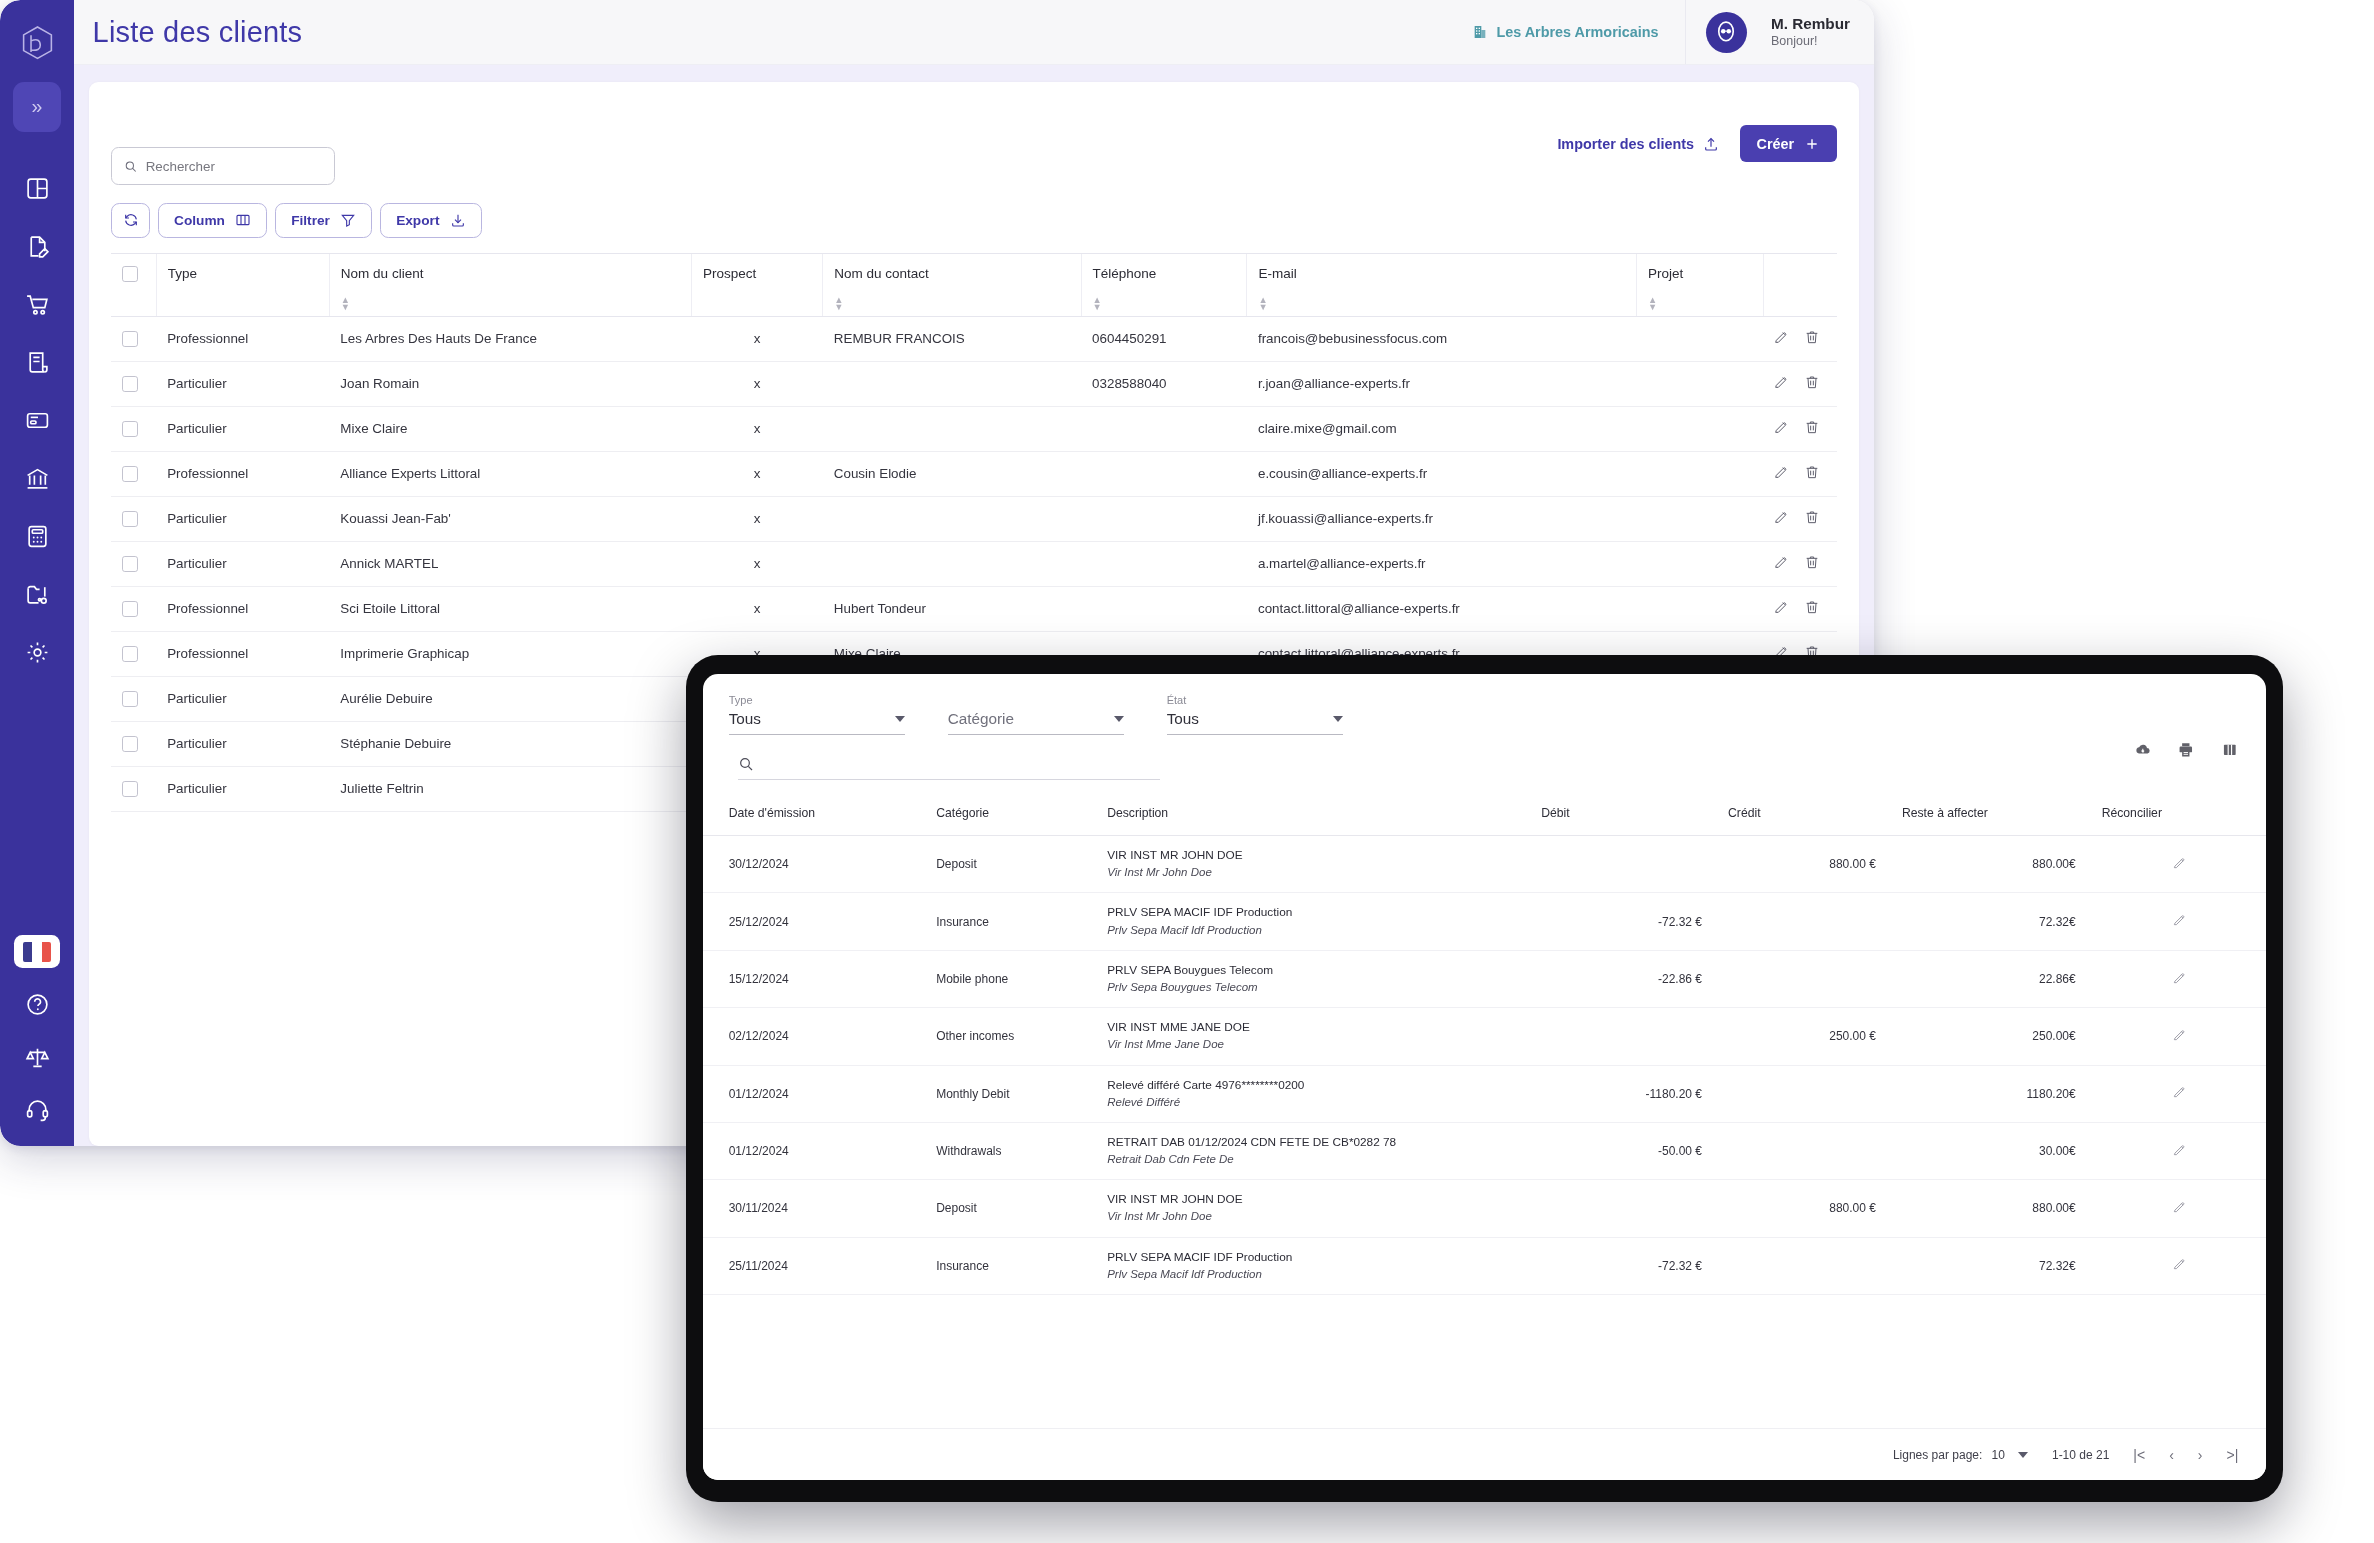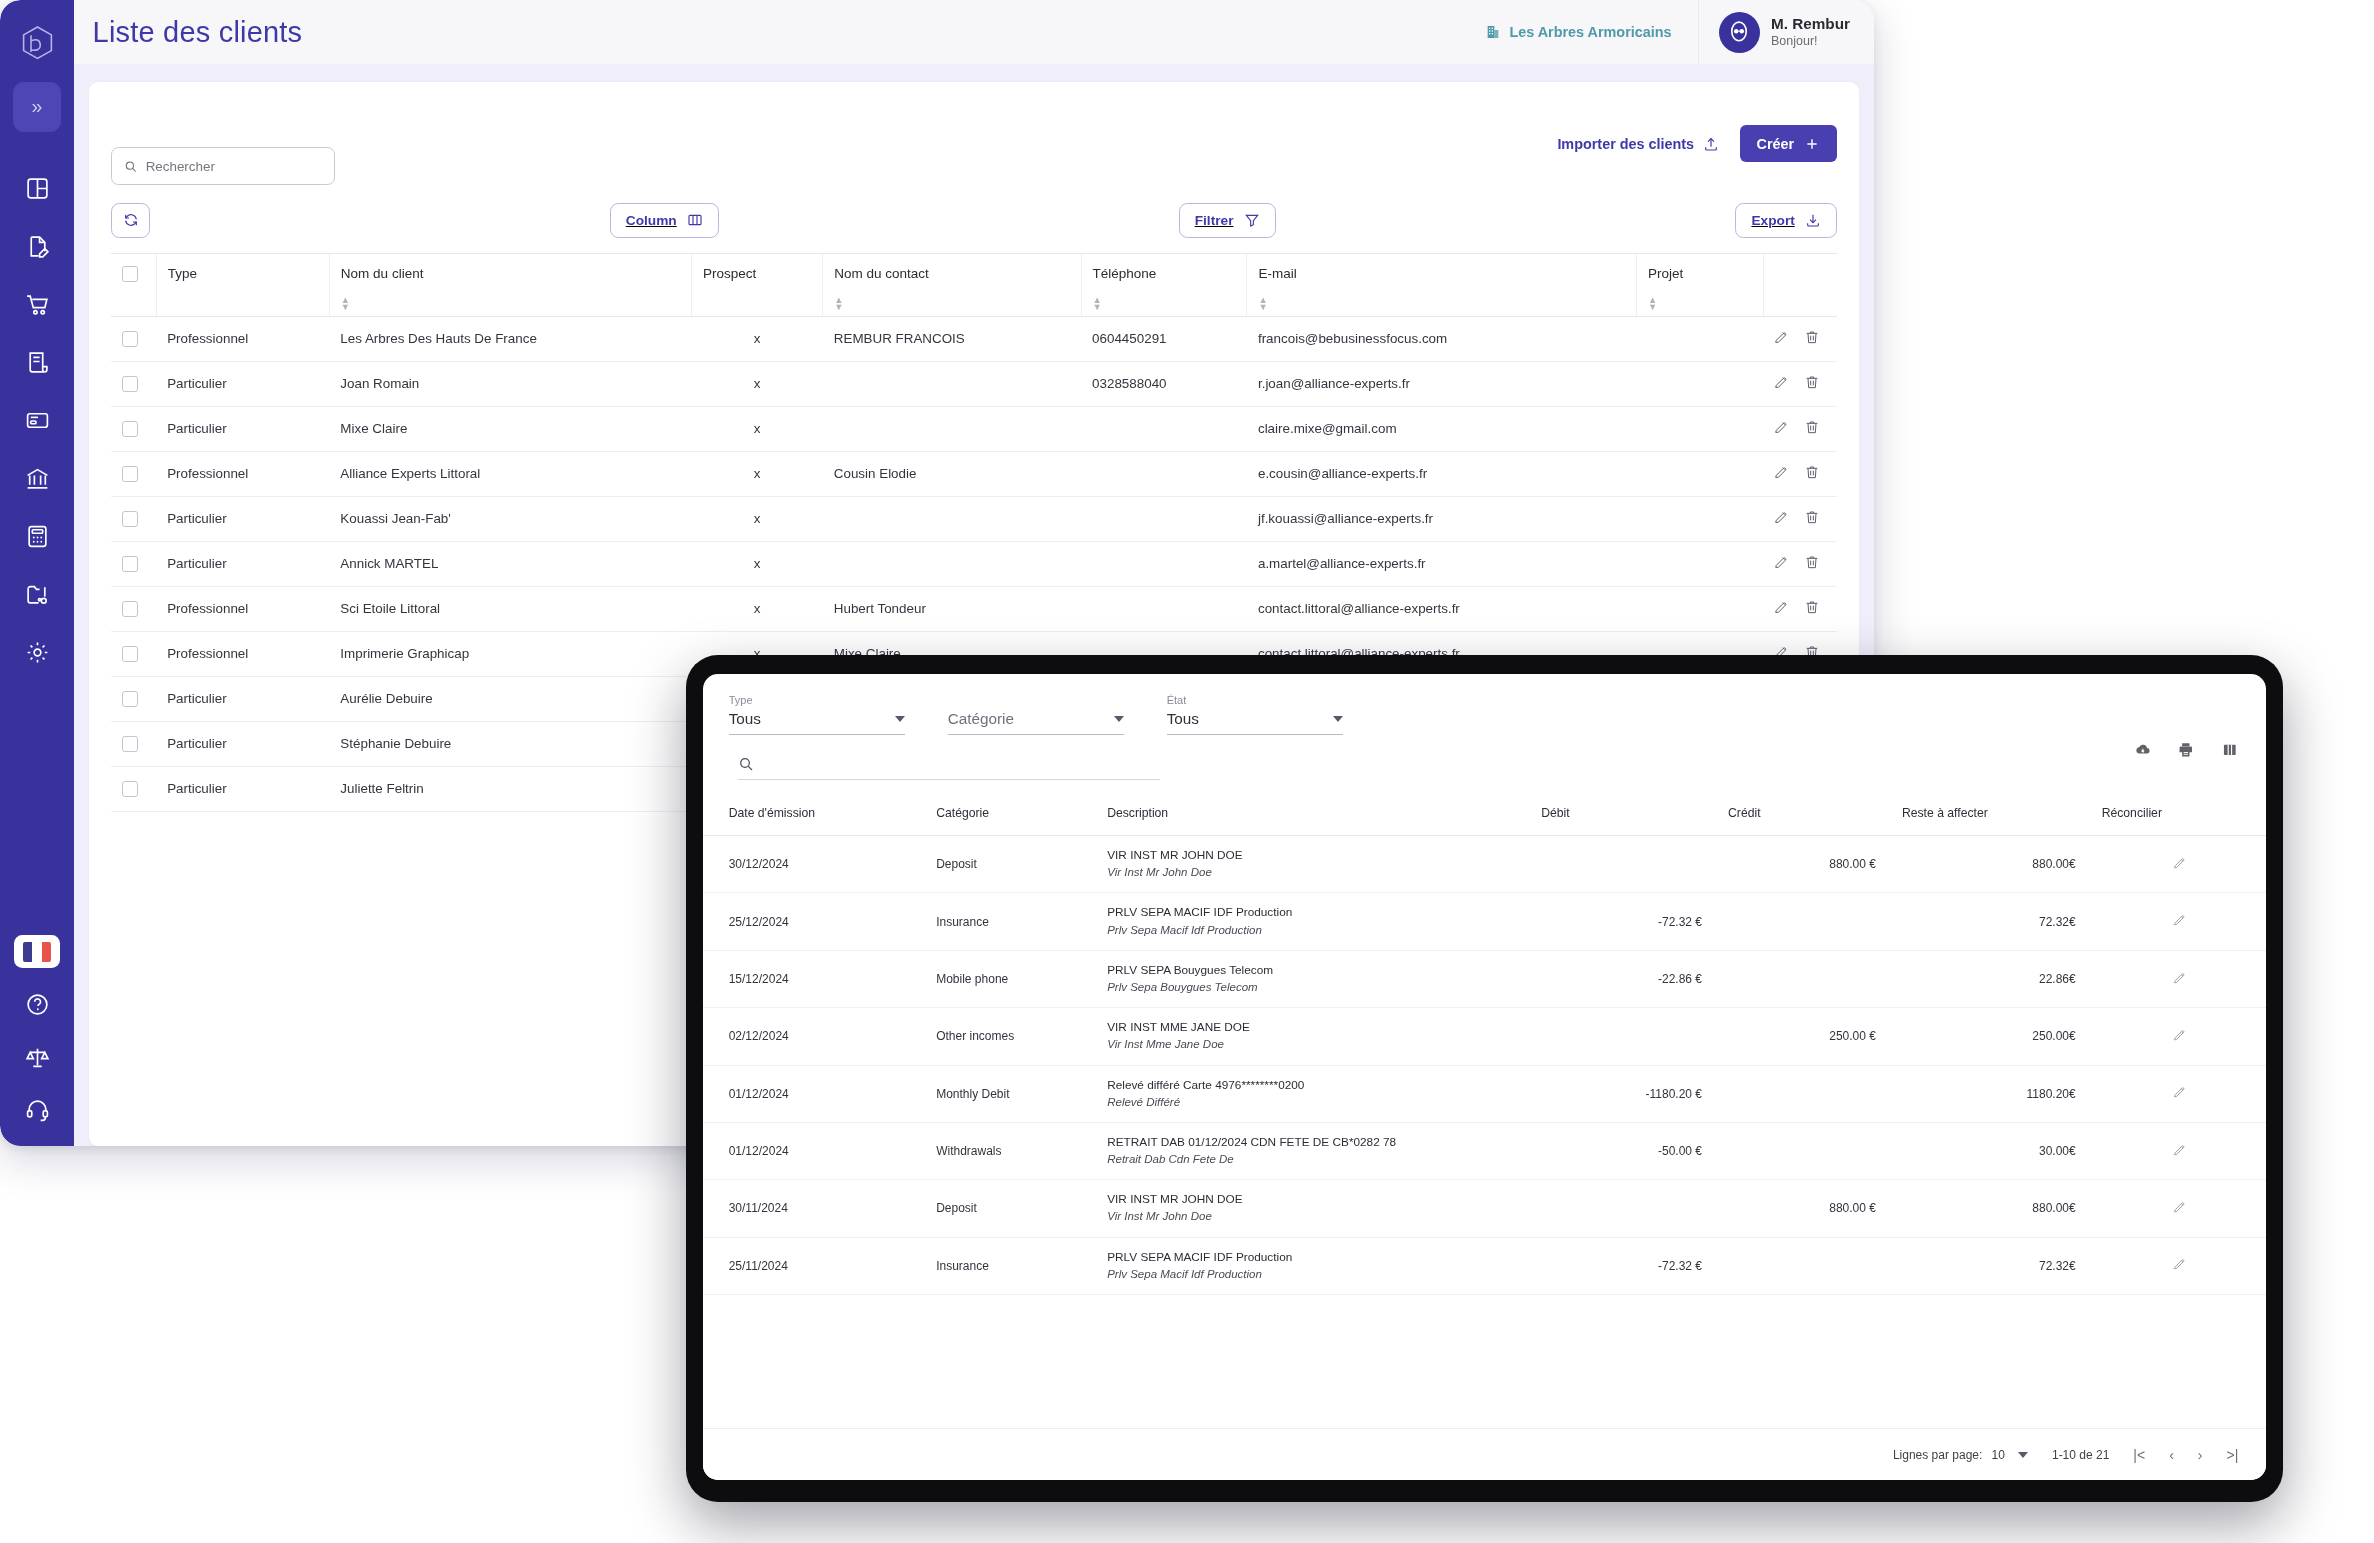--- a/index.html
+++ b/index.html
@@ -54,21 +54,21 @@
     font-size: 29px; color: #3f38a8; font-weight: 400;
     margin-left: 18.6px; letter-spacing: 0.2px;
   }
   .topbar-right { margin-left:auto; display:flex; align-items:center; height:100%; }
   .company {
     display:flex; align-items:center; gap:8.3px; padding: 0 26px;
     color:#4e9aa8; font-size: 14.4px; font-weight: 600;
   }
   .company svg { width:16px;height:16px; fill:#4e9aa8; }
   .user-box {
-    display:flex; align-items:center; gap:11px; padding: 0 24px 0 20.4px;
+    display:flex; align-items:center; gap:24px; padding: 0 24px 0 20.4px;
     border-left: 0.9px solid #eaeaf1; height: 100%;
   }
   .avatar {
     width: 41px; height: 41px; border-radius: 50%; background: #3a329c;
     display:flex; align-items:center; justify-content:center;
   }
   .avatar svg { width: 28px; height: 28px; }
   .user-name { font-size: 15.3px; color: #2a2a33; font-weight: 700; line-height: 1.25; }
   .user-sub { font-size: 12.5px; color: #6b6b76; line-height: 1.3; }
 
@@ -96,21 +96,21 @@
   .link-import {
     display:flex; align-items:center; gap:9.3px; color:#3f38a8;
     font-size: 14.4px; font-weight: 700; cursor:pointer;
   }
   .link-import svg{width:16px;height:16px;stroke:#3f38a8;fill:none;stroke-width:1.8}
   .btn-primary {
     background:#4a3fb0; color:#fff; border-radius:6px; height: 37px;
     padding: 0 16.7px; display:flex; align-items:center; gap:10.2px;
     font-size: 14.4px; font-weight: 700; cursor:pointer;
   }
-  .card-toolbar-2 { display:flex; justify-content:space-between; align-items:center; gap:14px; margin-top: 17.6px; text-decoration: underline; }
+  .card-toolbar-2 { display:flex; justify-content:flex-start; align-items:center; gap:8px; margin-top: 17.6px; }
   .btn-ghost {
     border:0.9px solid #b9b6e0; border-radius:8.3px; height:35px; padding: 0 15px;
     display:flex; align-items:center; gap:10.2px; color:#3f38a8;
     font-size:13.7px; font-weight:700; background:#fff; cursor:pointer;
   }
   .btn-icon-only { width: 39px; padding: 0; justify-content:center; }
   .btn-ghost svg { width:16px; height:16px; stroke:#3f38a8; fill:none; stroke-width:1.7; }
 
   
   .ctable { width:100%; margin-top: 15px; border-collapse: collapse; table-layout: fixed; }

